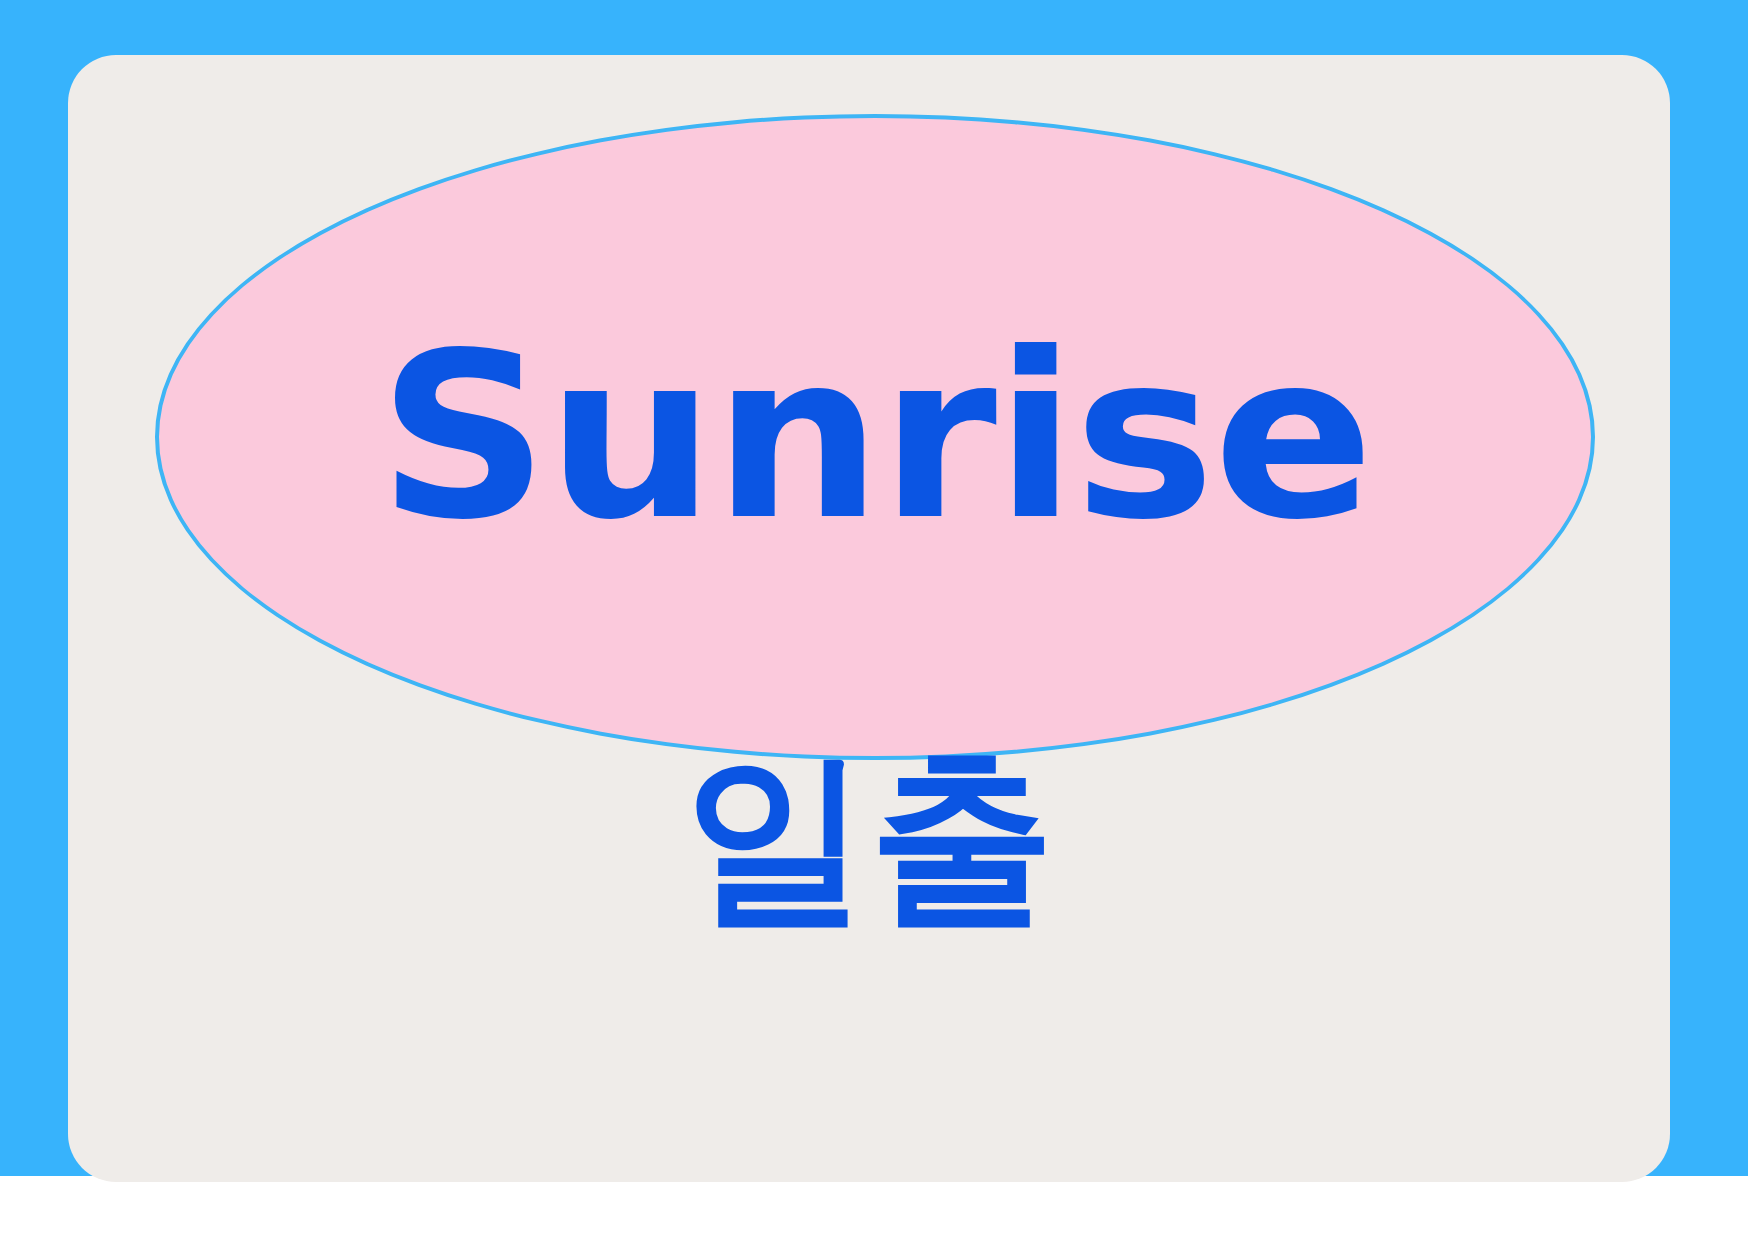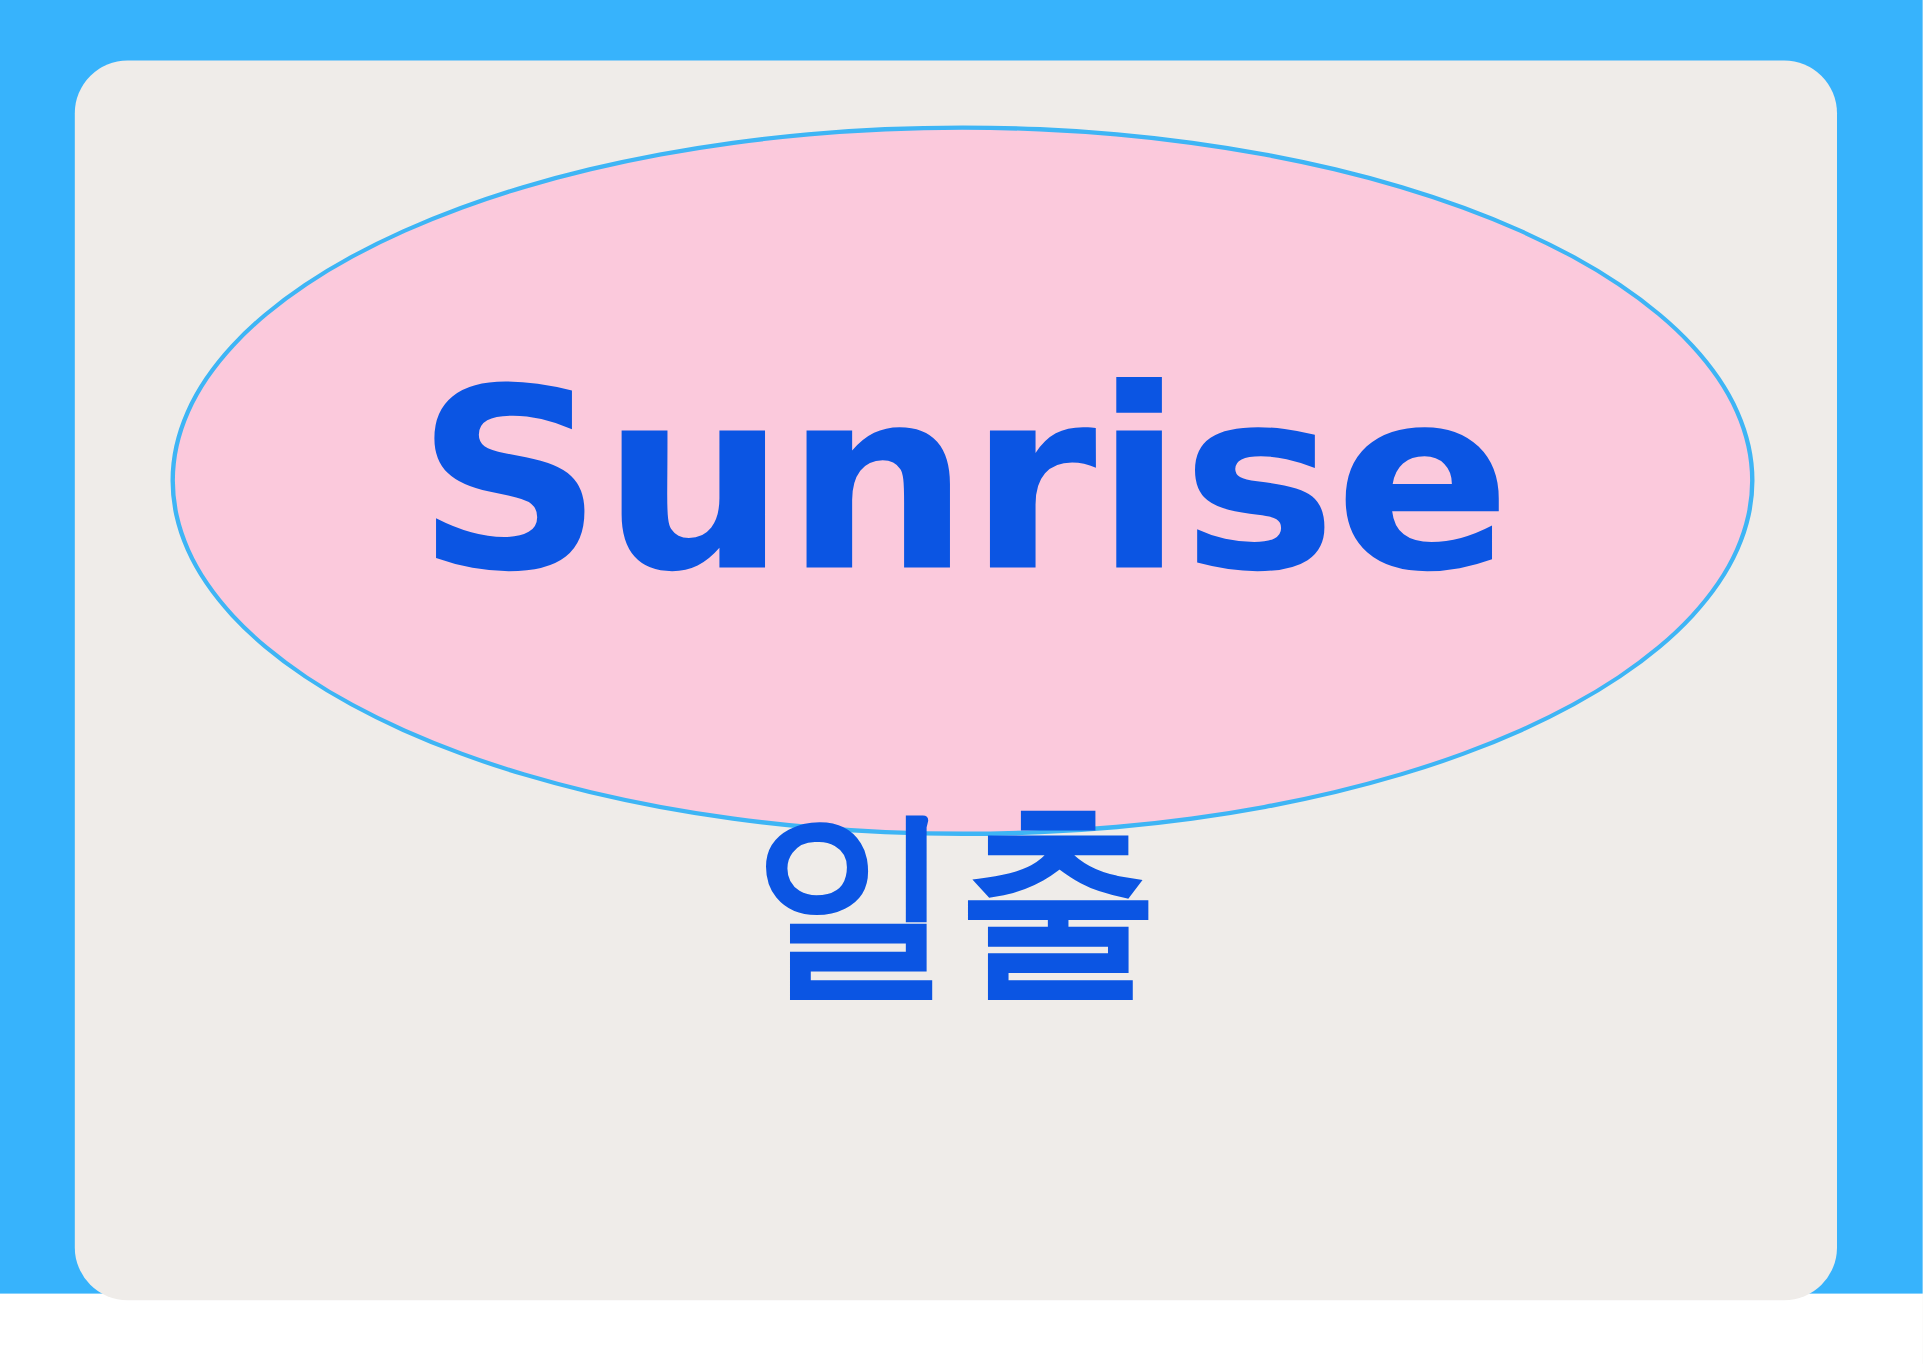--- a/index.html
+++ b/index.html
@@ -72,21 +72,21 @@
     right: 0;
     top: 672px;            
     text-align: center;
     color: #0B55E3;
     font-family: "DejaVu Sans", "Liberation Sans", sans-serif;
     font-weight: 900;
     font-size: 186px;
     line-height: 1;
     letter-spacing: 0px;
     white-space: nowrap;
-    margin: 0;
+    margin: 18px;
     user-select: none;
   }
 
   
   #brand-logo {
     position: absolute;
     left: 0;
     right: 0;
     top: 1002px;           
     text-align: center;

